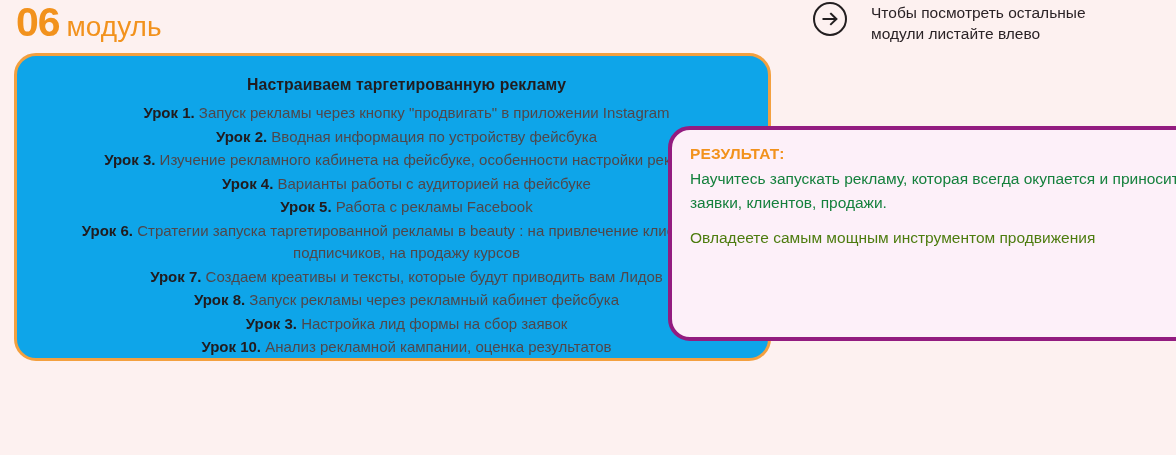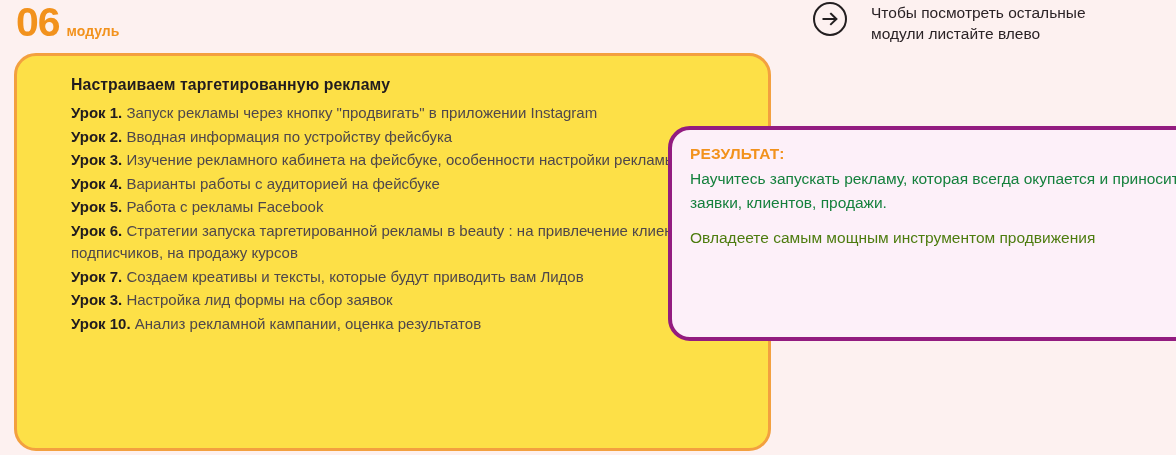--- a/index.html
+++ b/index.html
@@ -26,22 +26,22 @@
     justify-content: flex-end;
   }
   #module-number {
     font-size: 41px;
     font-weight: bold;
     color: #f2921d;
     letter-spacing: -1px;
     line-height: 1;
   }
   #module-word {
-    font-size: 14px;
-    font-weight: bold;
+    font-size: 28px;
+    font-weight: normal;
     color: #f2921d;
     line-height: 1;
   }
 
   
   #swipe-hint {
     position: absolute;
     left: 812px;
     top: 0px;
     display: flex;
@@ -61,25 +61,26 @@
     white-space: pre-line;
     padding-top: 2px;
   }
 
   
   #lessons-card {
     position: absolute;
     left: 14px;
     top: 53px;
     width: 757px;
-    height: 398px;
+    height: 308px;
     box-sizing: border-box;
-    background: #fde047;
+    background: #0ea5e9;
     border: 3px solid #f3a03f;
     border-radius: 22px;
+    text-align: center;
   }
   #lessons-inner {
     padding: 20px 26px 0 54px;
   }
   #lessons-title {
     font-size: 15.8px;
     font-weight: bold;
     color: #211c1f;
     margin-bottom: 8px;
     letter-spacing: .1px;
@@ -169,20 +170,23 @@
     <div class="lesson-row">
       <span class="lesson-label">Урок 5.</span><span> Работа с рекламы Facebook</span>
     </div>
     <div class="lesson-row">
       <span class="lesson-label">Урок 6.</span><span> Стратегии запуска таргетированной рекламы в beauty : на привлечение клиентов, на подписчиков, на продажу курсов</span>
     </div>
     <div class="lesson-row">
       <span class="lesson-label">Урок 7.</span><span> Создаем креативы и тексты, которые будут приводить вам Лидов</span>
     </div>
     <div class="lesson-row">
+      <span class="lesson-label">Урок 8.</span><span> Запуск рекламы через рекламный кабинет фейсбука</span>
+    </div>
+    <div class="lesson-row">
       <span class="lesson-label">Урок 3.</span><span> Настройка лид формы на сбор заявок</span>
     </div>
     <div class="lesson-row">
       <span class="lesson-label">Урок 10.</span><span> Анализ рекламной кампании, оценка результатов</span>
     </div>
   </div>
 </div>
 
 <div id="result-card">
   <div id="result-inner">

